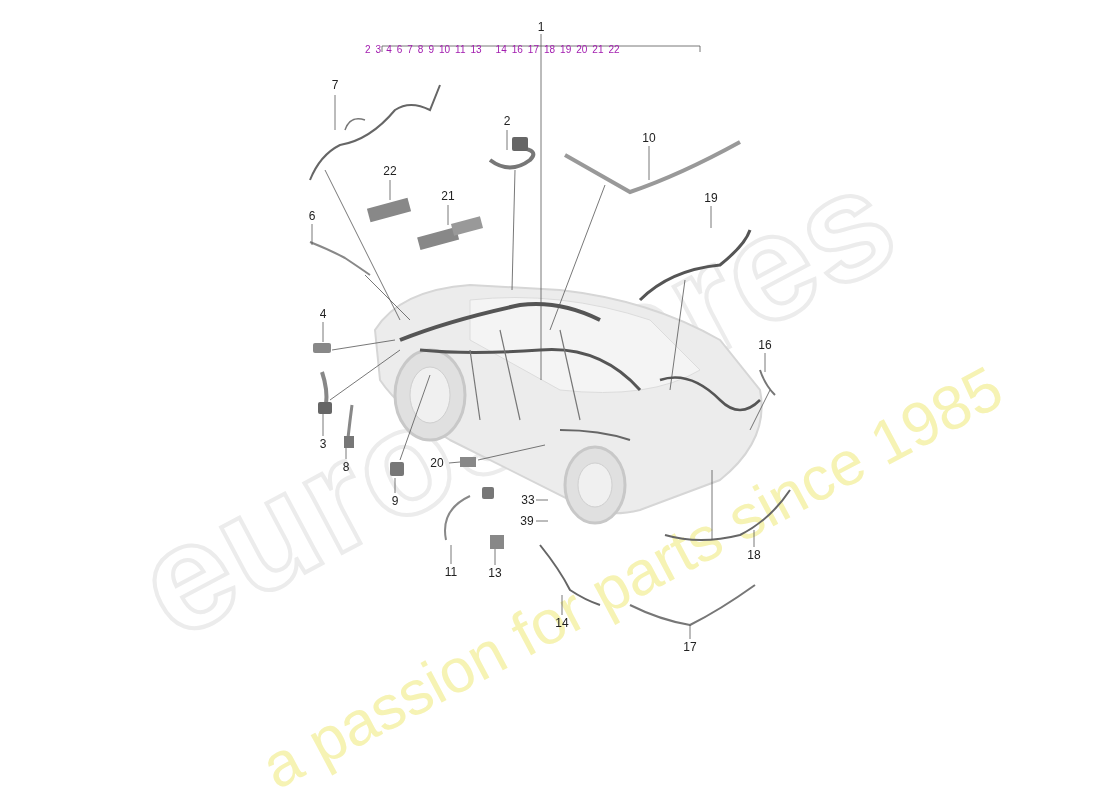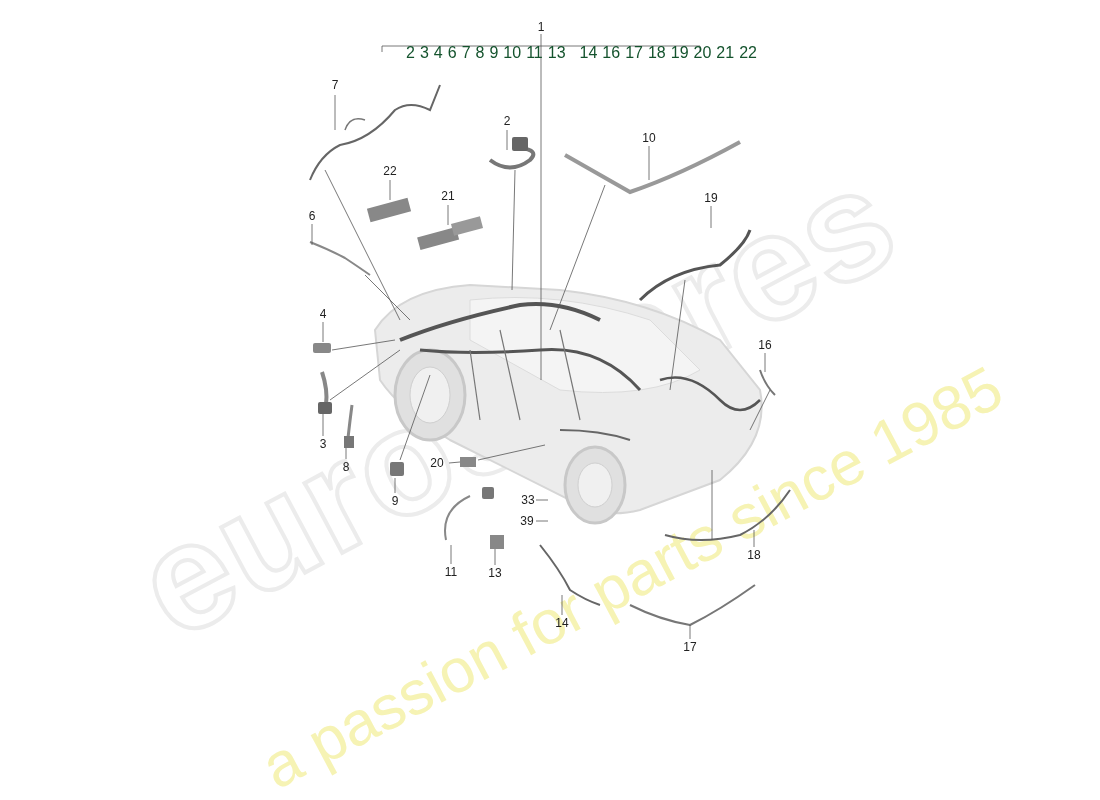--- a/index.html
+++ b/index.html
@@ -1,19 +1,19 @@
 <!DOCTYPE html>
 <html><head>
 <meta charset="utf-8">
 <style>
   html,body{margin:0;padding:0;background:#ffffff;}
   body{width:1100px;height:800px;overflow:hidden;position:relative;font-family:"Liberation Sans",sans-serif;}
   #stage{position:absolute;left:0;top:0;width:1100px;height:800px;}
   .lbl{position:absolute;font-size:12px;color:#222;transform:translate(-50%,-50%);white-space:nowrap;}
-  .hdr-nums{position:absolute;left:406px;top:44px;font-size:16px;color:#14532d;letter-spacing:0;}
+  .hdr-nums{position:absolute;left:365px;top:44px;font-size:10px;color:#a21caf;letter-spacing:0;}
   .hdr-nums span{margin-right:5px;}
   .wm{position:absolute;white-space:nowrap;pointer-events:none;}
   .wm-main{left:110px;top:520px;font-size:150px;font-weight:bold;color:transparent;-webkit-text-stroke:4px #ececec;transform:rotate(-28deg);transform-origin:left top;letter-spacing:2px;}
   .wm-tag{left:250px;top:740px;font-size:62px;color:#f6f3b4;transform:rotate(-28deg);transform-origin:left top;}
 </style>
 </head>
 <body>
 
 <div id="stage">
 

